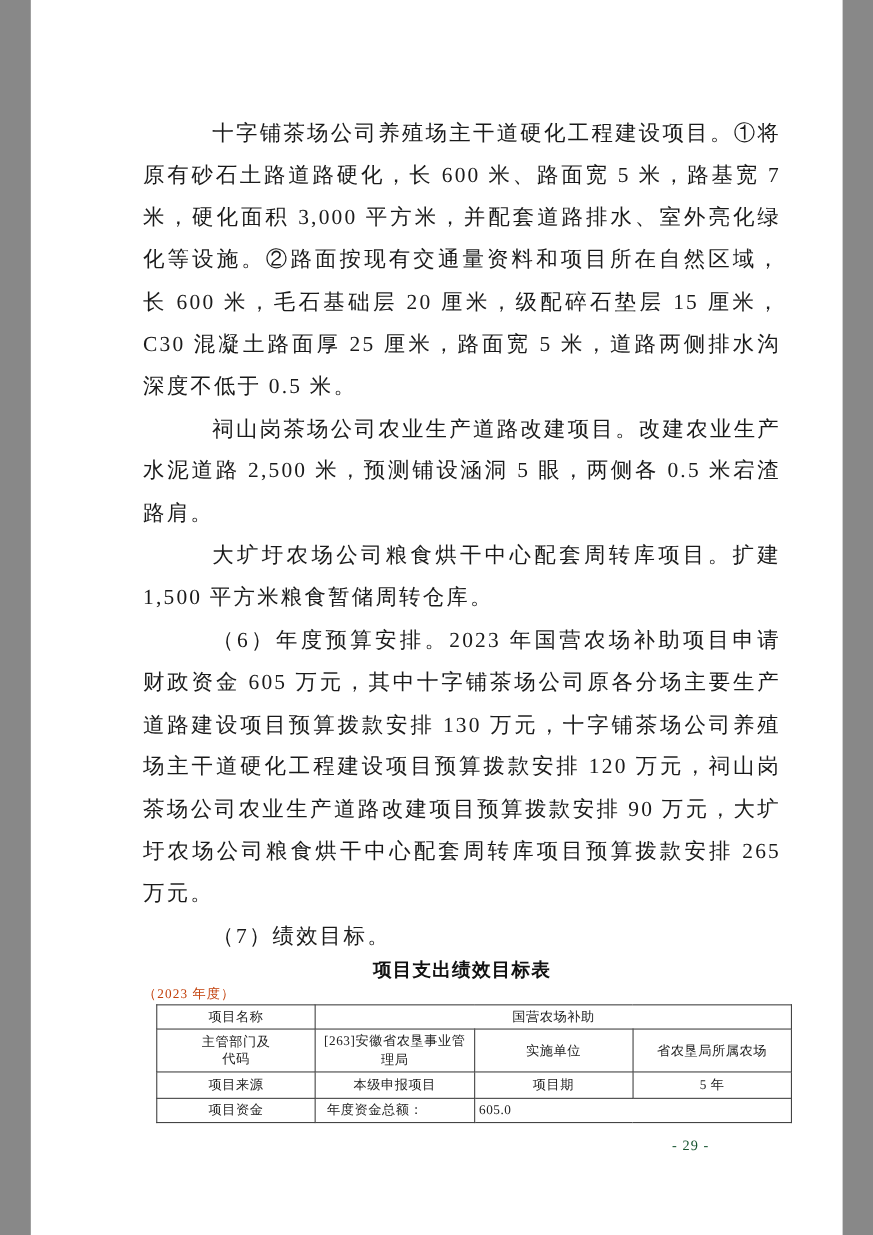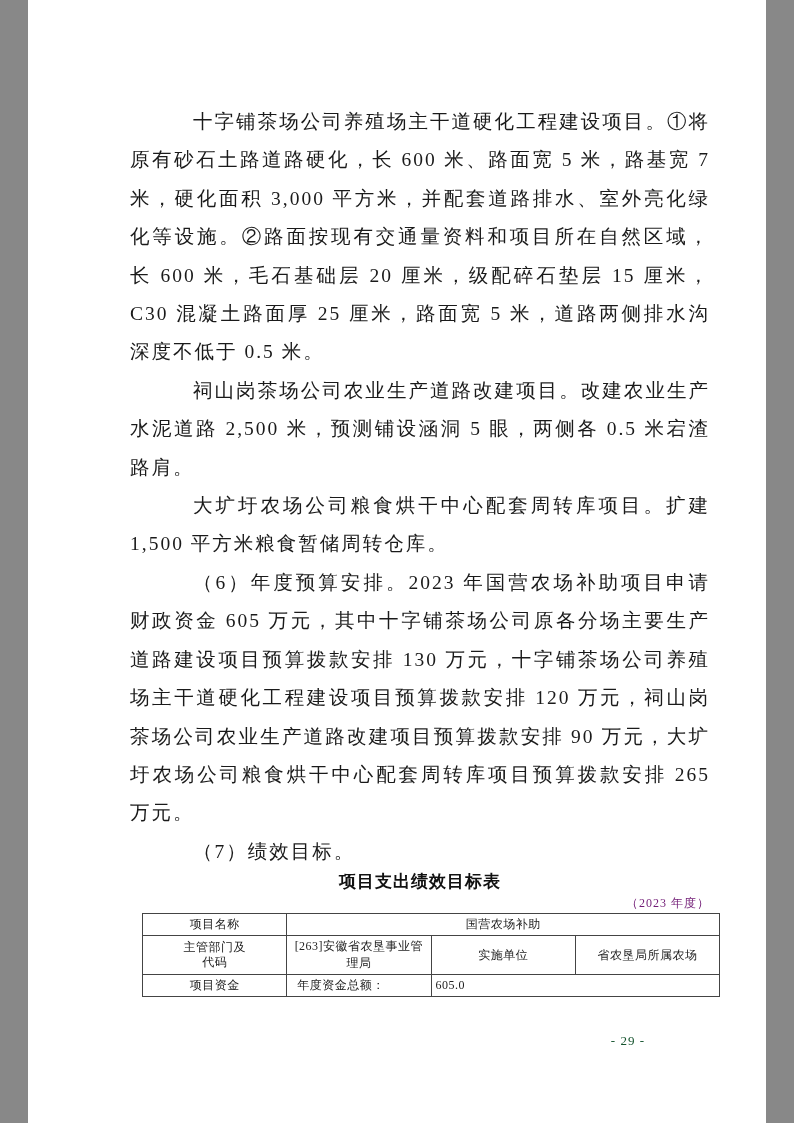--- a/index.html
+++ b/index.html
@@ -42,24 +42,24 @@
     font-weight: bold;
     font-size: 17px;
     letter-spacing: 1px;
     color: #111;
   }
   .table-subtitle {
     position: absolute;
     left: 102px;
     top: 895px;
     width: 580px;
-    text-align: right;
+    text-align: left;
     font-size: 12px;
     letter-spacing: 1px;
-    color: #701a75;
+    color: #c2410c;
   }
   table.perf {
     position: absolute;
     left: 114px;
     top: 913px;
     width: 578px;
     border-collapse: collapse;
     table-layout: fixed;
     font-size: 12px;
     color: #222;
@@ -113,20 +113,26 @@
       <td class="col1">项目名称</td>
       <td class="col2" colspan="3">国营农场补助</td>
     </tr>
     <tr class="r2">
       <td class="col1 wrap2">主管部门及
 代码</td>
       <td class="col2">[263]安徽省农垦事业管理局</td>
       <td class="col3">实施单位</td>
       <td class="col4">省农垦局所属农场</td>
     </tr>
+    <tr class="r3">
+      <td class="col1">项目来源</td>
+      <td class="col2">本级申报项目</td>
+      <td class="col3">项目期</td>
+      <td class="col4">5 年</td>
+    </tr>
     <tr class="r4">
       <td class="col1">项目资金</td>
       <td class="col2 left">年度资金总额：</td>
       <td class="col3 right" colspan="2">605.0</td>
     </tr>
   </tbody>
     </table>
 
   <div class="footer-pagenum">- 29 -</div>
 

